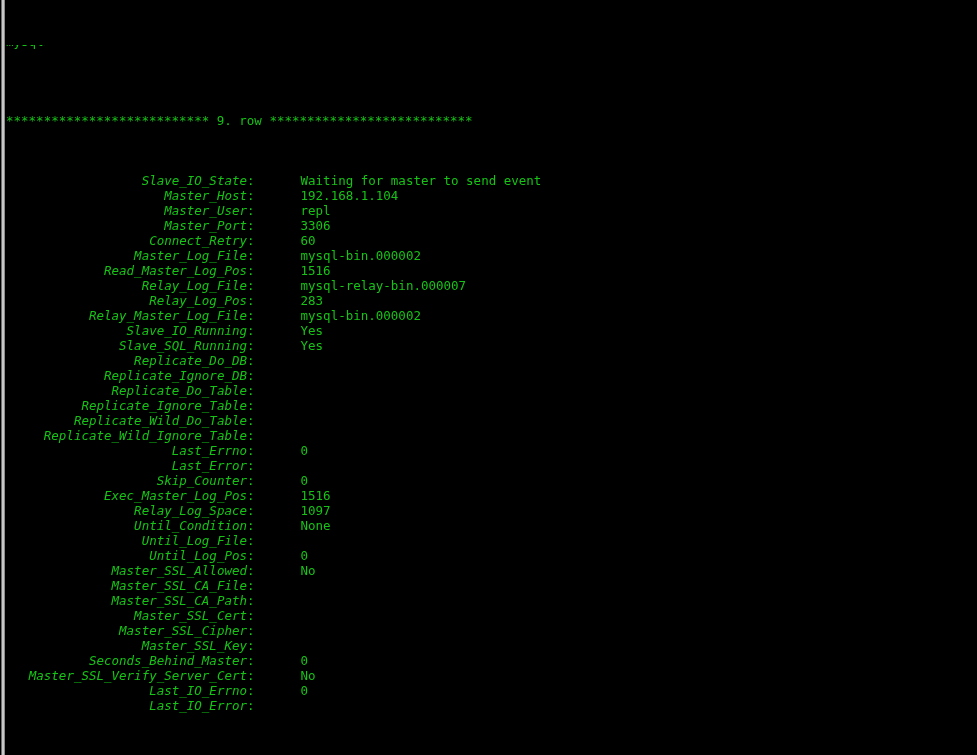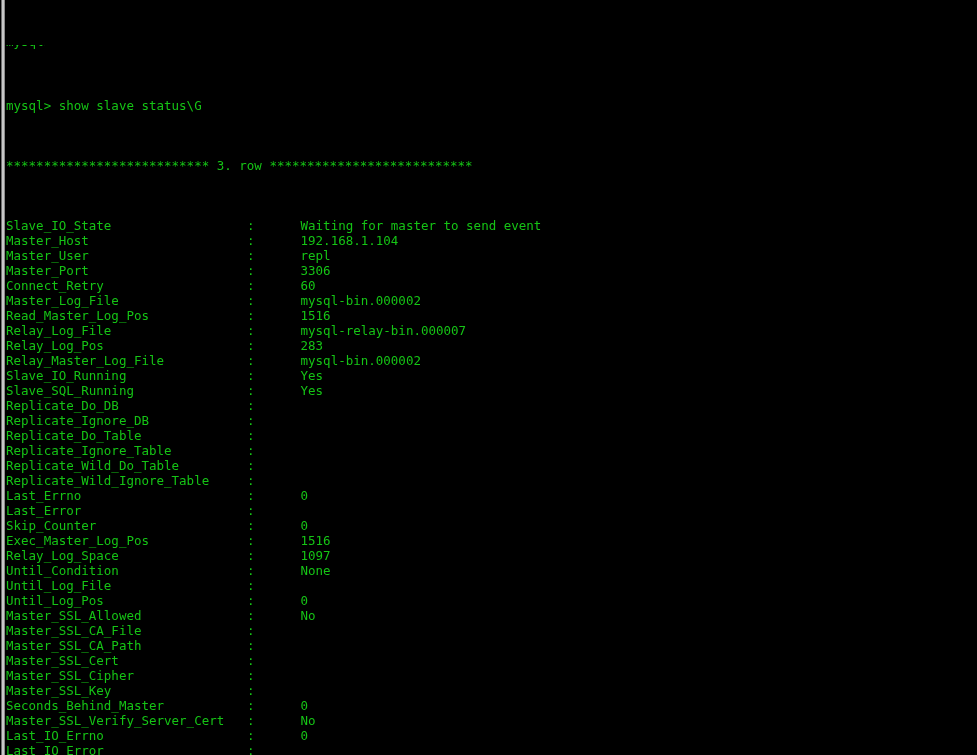--- a/index.html
+++ b/index.html
@@ -71,22 +71,23 @@
     position: relative;
   }
   .term-line.clipped-top span {
     position: relative;
     top: -7px;
     display: inline-block;
   }
   .label-col {
     display: inline-block;
     width: 241px;
-    text-align: left;
+    text-align: right;
     color: #15c415;
+    font-style: italic;
   }
   .colon-sep {
     color: #15c415;
   }
   .value-col {
     color: #15c415;
     padding-left: 6px;
     margin-left: 40px;
   }
   .prompt-line {
@@ -102,22 +103,21 @@
 <div id="terminal-window">
 
   <div id="scrollbar-gutter">
     <div id="scrollbar-track"></div>
   </div>
 
   <div id="terminal-screen">
 
     <div class="term-line clipped-top"><span class="prompt-line">mysql&gt;</span></div>
 
-    <div class="term-line"><span class="prompt-line">mysql&gt; show slave status\G</span></div>
 
-    <div class="term-line"><span class="stars-line">*************************** 3. row ***************************</span></div>
+    <div class="term-line"><span class="stars-line">*************************** 9. row ***************************</span></div>
 
     <div id="field-rows"><div class="term-line"><span class="label-col">Slave_IO_State</span><span class="colon-sep">:</span><span class="value-col">Waiting for master to send event</span></div><div class="term-line"><span class="label-col">Master_Host</span><span class="colon-sep">:</span><span class="value-col">192.168.1.104</span></div><div class="term-line"><span class="label-col">Master_User</span><span class="colon-sep">:</span><span class="value-col">repl</span></div><div class="term-line"><span class="label-col">Master_Port</span><span class="colon-sep">:</span><span class="value-col">3306</span></div><div class="term-line"><span class="label-col">Connect_Retry</span><span class="colon-sep">:</span><span class="value-col">60</span></div><div class="term-line"><span class="label-col">Master_Log_File</span><span class="colon-sep">:</span><span class="value-col">mysql-bin.000002</span></div><div class="term-line"><span class="label-col">Read_Master_Log_Pos</span><span class="colon-sep">:</span><span class="value-col">1516</span></div><div class="term-line"><span class="label-col">Relay_Log_File</span><span class="colon-sep">:</span><span class="value-col">mysql-relay-bin.000007</span></div><div class="term-line"><span class="label-col">Relay_Log_Pos</span><span class="colon-sep">:</span><span class="value-col">283</span></div><div class="term-line"><span class="label-col">Relay_Master_Log_File</span><span class="colon-sep">:</span><span class="value-col">mysql-bin.000002</span></div><div class="term-line"><span class="label-col">Slave_IO_Running</span><span class="colon-sep">:</span><span class="value-col">Yes</span></div><div class="term-line"><span class="label-col">Slave_SQL_Running</span><span class="colon-sep">:</span><span class="value-col">Yes</span></div><div class="term-line"><span class="label-col">Replicate_Do_DB</span><span class="colon-sep">:</span><span class="value-col"></span></div><div class="term-line"><span class="label-col">Replicate_Ignore_DB</span><span class="colon-sep">:</span><span class="value-col"></span></div><div class="term-line"><span class="label-col">Replicate_Do_Table</span><span class="colon-sep">:</span><span class="value-col"></span></div><div class="term-line"><span class="label-col">Replicate_Ignore_Table</span><span class="colon-sep">:</span><span class="value-col"></span></div><div class="term-line"><span class="label-col">Replicate_Wild_Do_Table</span><span class="colon-sep">:</span><span class="value-col"></span></div><div class="term-line"><span class="label-col">Replicate_Wild_Ignore_Table</span><span class="colon-sep">:</span><span class="value-col"></span></div><div class="term-line"><span class="label-col">Last_Errno</span><span class="colon-sep">:</span><span class="value-col">0</span></div><div class="term-line"><span class="label-col">Last_Error</span><span class="colon-sep">:</span><span class="value-col"></span></div><div class="term-line"><span class="label-col">Skip_Counter</span><span class="colon-sep">:</span><span class="value-col">0</span></div><div class="term-line"><span class="label-col">Exec_Master_Log_Pos</span><span class="colon-sep">:</span><span class="value-col">1516</span></div><div class="term-line"><span class="label-col">Relay_Log_Space</span><span class="colon-sep">:</span><span class="value-col">1097</span></div><div class="term-line"><span class="label-col">Until_Condition</span><span class="colon-sep">:</span><span class="value-col">None</span></div><div class="term-line"><span class="label-col">Until_Log_File</span><span class="colon-sep">:</span><span class="value-col"></span></div><div class="term-line"><span class="label-col">Until_Log_Pos</span><span class="colon-sep">:</span><span class="value-col">0</span></div><div class="term-line"><span class="label-col">Master_SSL_Allowed</span><span class="colon-sep">:</span><span class="value-col">No</span></div><div class="term-line"><span class="label-col">Master_SSL_CA_File</span><span class="colon-sep">:</span><span class="value-col"></span></div><div class="term-line"><span class="label-col">Master_SSL_CA_Path</span><span class="colon-sep">:</span><span class="value-col"></span></div><div class="term-line"><span class="label-col">Master_SSL_Cert</span><span class="colon-sep">:</span><span class="value-col"></span></div><div class="term-line"><span class="label-col">Master_SSL_Cipher</span><span class="colon-sep">:</span><span class="value-col"></span></div><div class="term-line"><span class="label-col">Master_SSL_Key</span><span class="colon-sep">:</span><span class="value-col"></span></div><div class="term-line"><span class="label-col">Seconds_Behind_Master</span><span class="colon-sep">:</span><span class="value-col">0</span></div><div class="term-line"><span class="label-col">Master_SSL_Verify_Server_Cert</span><span class="colon-sep">:</span><span class="value-col">No</span></div><div class="term-line"><span class="label-col">Last_IO_Errno</span><span class="colon-sep">:</span><span class="value-col">0</span></div><div class="term-line"><span class="label-col">Last_IO_Error</span><span class="colon-sep">:</span><span class="value-col"></span></div></div>
 
     
 
   </div>
 </div>
 
 </body></html>

